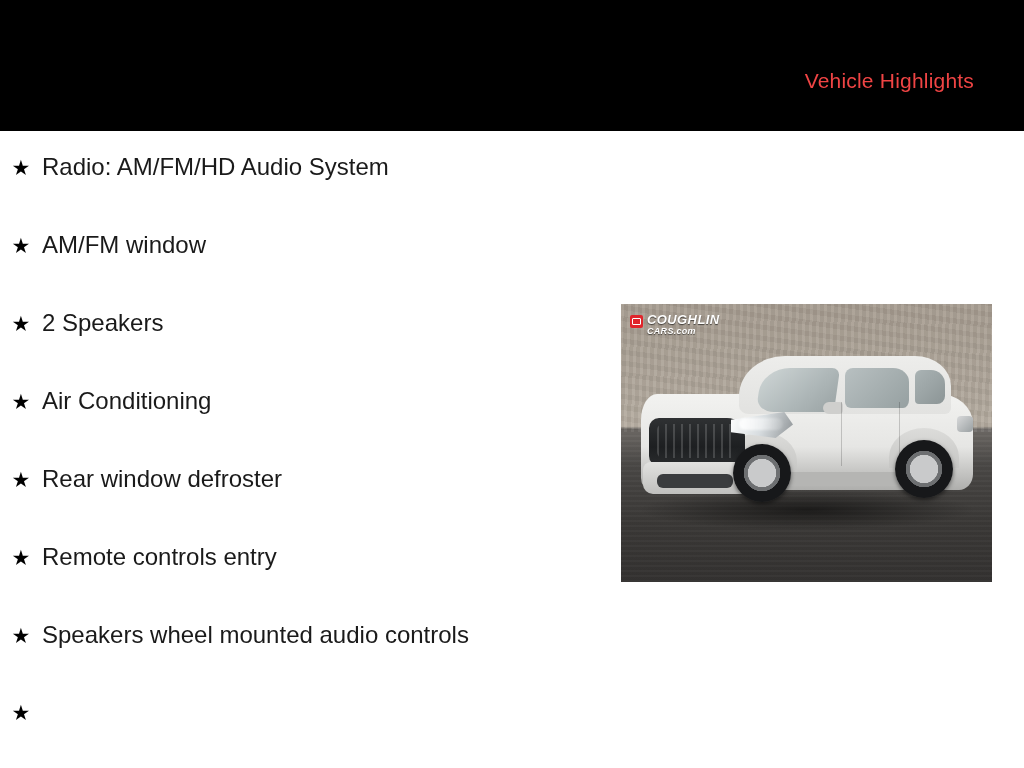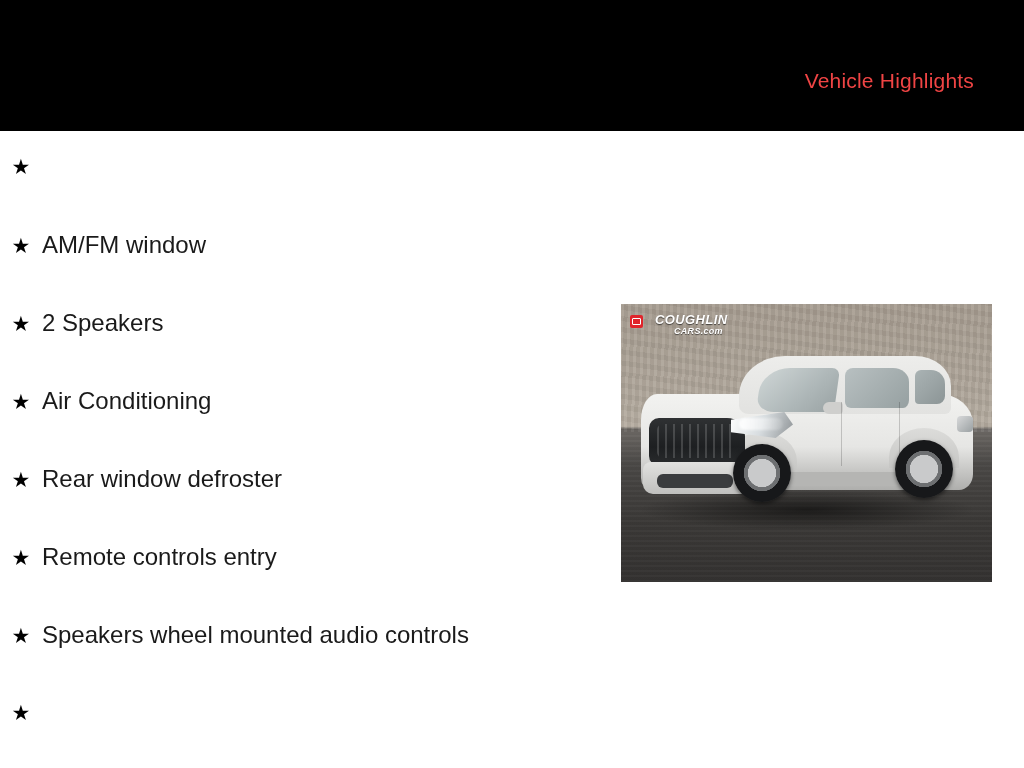--- a/index.html
+++ b/index.html
@@ -275,21 +275,21 @@
     background: linear-gradient(135deg, #d8d9da, #9aa0a2);
     border-radius: 4px;
   }
   
   .watermark {
     position: absolute;
     left: 9px;
     top: 9px;
     display: flex;
     align-items: flex-start;
-    gap: 12px;
+    gap: 4px;
   }
   .wm-badge {
     width: 13px;
     height: 13px;
     background: #e0252b;
     border-radius: 2px;
     margin-top: 2px;
     position: relative;
   }
   .wm-badge::after {
@@ -315,36 +315,36 @@
     text-shadow: 0 1px 1px rgba(0,0,0,0.6);
   }
   .wm-line2 {
     color: #ffffff;
     font-size: 9px;
     font-weight: bold;
     font-style: italic;
     letter-spacing: 0.3px;
     text-shadow: 0 1px 1px rgba(0,0,0,0.6);
     margin-top: 1px;
-    margin-left: 19px;
   }
 </style>
 </head>
 <body>
 
 <div class="page">
 
   <div class="header">
     <div class="header-title">Vehicle Highlights</div>
   </div>
 
   <div class="features">
 
     <div class="feature-row">
       <span class="bullet-star">★</span>
+      <span class="feature-label">Radio: AM/FM/HD Audio System</span>
     </div>
 
     <div class="feature-row">
       <span class="bullet-star">★</span>
       <span class="feature-label">AM/FM window</span>
     </div>
 
     <div class="feature-row">
       <span class="bullet-star">★</span>
       <span class="feature-label">2 Speakers</span>

